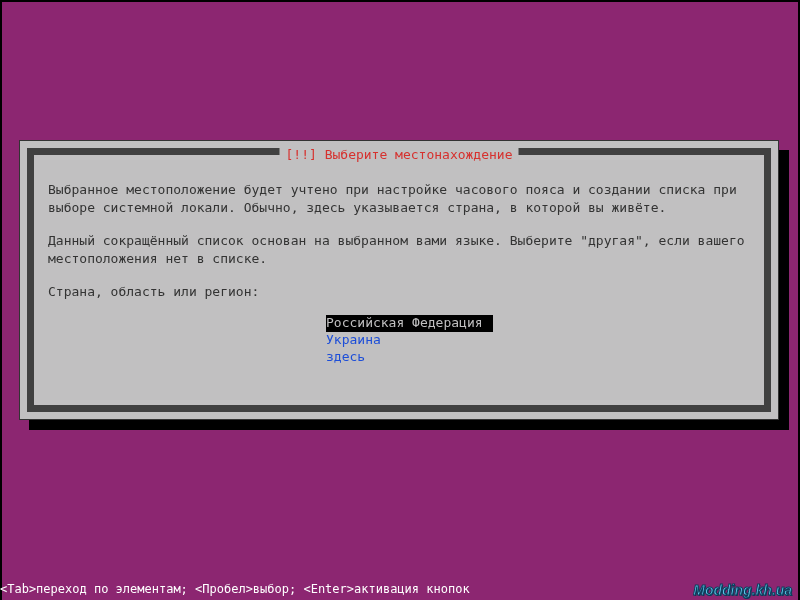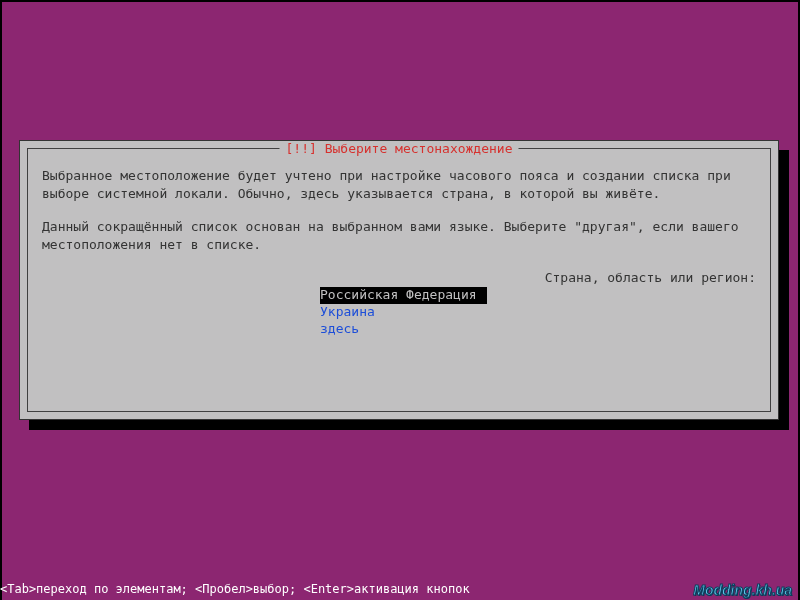--- a/index.html
+++ b/index.html
@@ -63,21 +63,21 @@
       background: #c1c0c1;
       border: 1px solid #333;
     }
     
     .dialog-inner {
       position: absolute;
       top: 7px;
       left: 7px;
       right: 7px;
       bottom: 7px;
-      border: 1px solid #404040;
+      border: 7px solid #404040;
     }
     
     .dialog-title-wrap {
       position: absolute;
       top: -8px;
       left: 50%;
       transform: translateX(-50%);
       background: #c1c0c1;
       padding: 0 6px;
       color: #333;
@@ -88,24 +88,25 @@
     }
     
     .dialog-body {
       padding: 18px 14px 12px 14px;
       color: #333;
       line-height: 1.35;
     }
     
     .para {
       margin-bottom: 16px;
+      margin-top: 8px;
     }
     
     .prompt-label {
-      text-align: right;
+      margin-bottom: 14px;
     }
     
     .option-list {
       margin-left: 278px;
       margin-bottom: 28px;
     }
     
     .option {
       display: inline-block;
       color: #1d4ed8;

